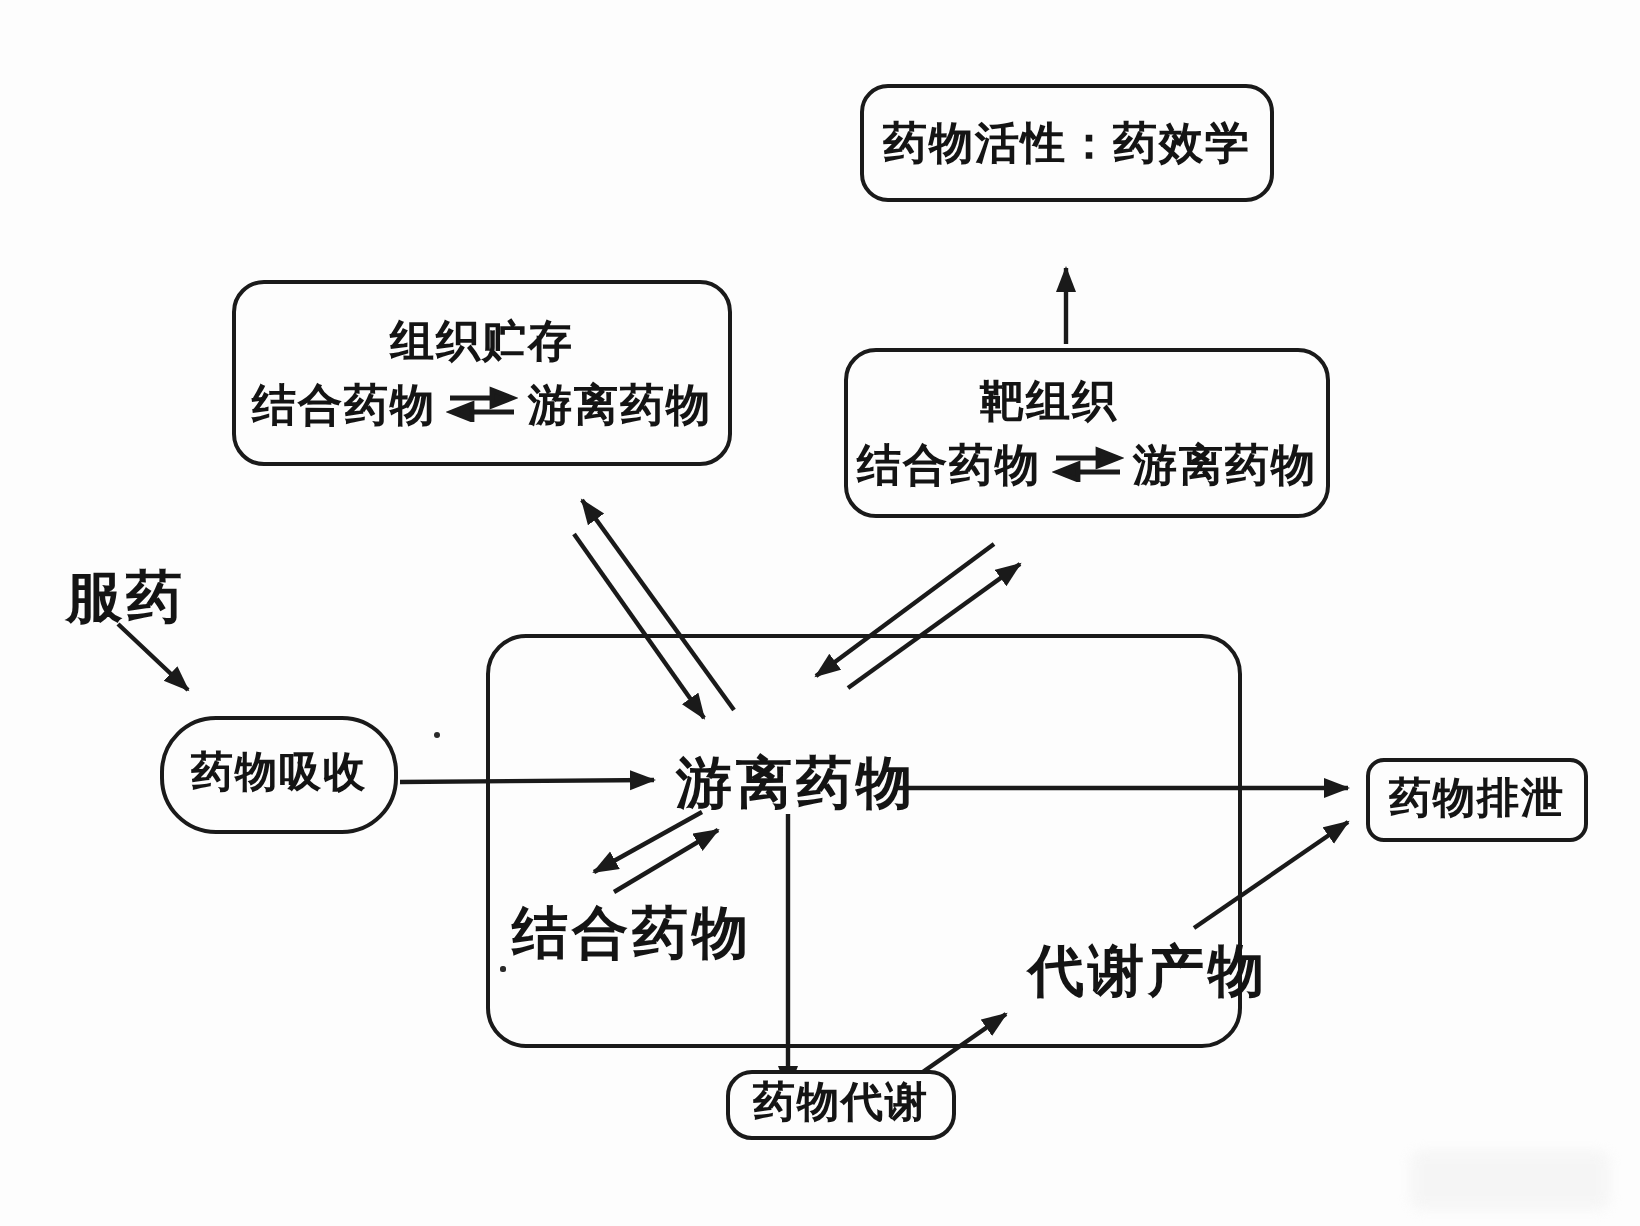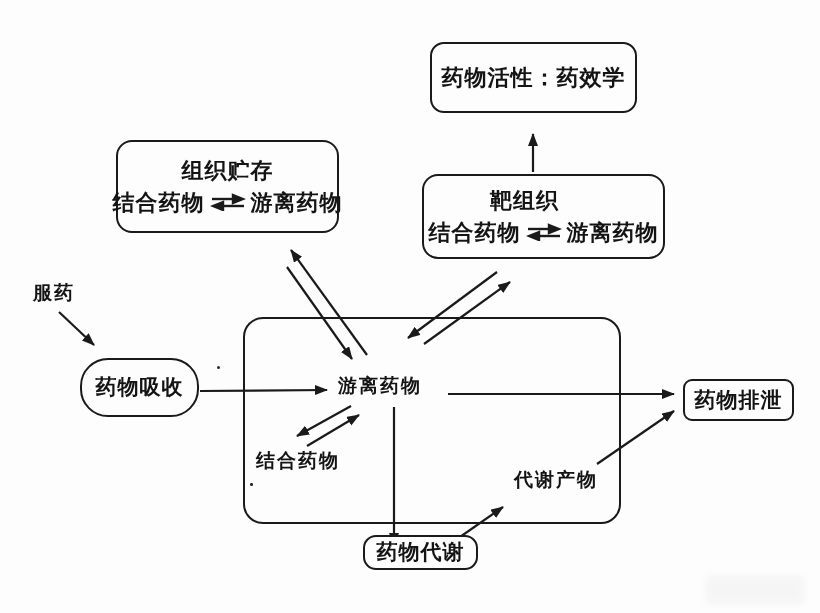--- a/index.html
+++ b/index.html
@@ -12,21 +12,21 @@
   .box{
     position:absolute;border:2.6px solid #1a1a1a;background:#fdfdfd;
     display:flex;flex-direction:column;align-items:center;justify-content:center;
     font-weight:700;line-height:1.45;box-sizing:border-box;text-align:center;
   }
   .lbl{position:absolute;font-weight:700;white-space:nowrap;}
   .eq-row{display:flex;align-items:center;gap:3px;white-space:nowrap;}
   .eq-icon{display:inline-block;margin:0 2px;}
   .fs22{font-size:22px;letter-spacing:1px;}
   .fs21{font-size:21px;letter-spacing:1px;}
-  .fs23{font-size:19px;letter-spacing:2px;}
+  .fs23{font-size:28px;letter-spacing:2px;}
   .speck{position:absolute;background:#2a2a2a;border-radius:50%;}
   .watermark{
     position:absolute;left:705px;top:575px;width:100px;height:30px;
     background:#f3f3f3;border-radius:6px;filter:blur(3px);opacity:.7;
   }
   .shift-left{transform:translateX(-29px);margin-left:20px;}
 </style>
 </head>
 <body>
 
@@ -50,25 +50,25 @@
       <line x1="351" y1="406" x2="297" y2="436" marker-end="url(#ah)"></line>
       <line x1="307" y1="446" x2="359" y2="415" marker-end="url(#ah)"></line>
       <line x1="394" y1="407" x2="394" y2="545" marker-end="url(#ah)"></line>
       <line x1="437" y1="553" x2="503" y2="507" marker-end="url(#ah)"></line>
       <line x1="597" y1="464" x2="674" y2="411" marker-end="url(#ah)"></line>
     </g>
   </svg>
 
   <div class="box" style="left:243px;top:317px;width:378px;height:207px;border-radius:20px;background:transparent;"></div>
 
-  <div class="box fs22" style="left:430px;top:42px;width:207px;height:71px;border-radius:14px;">
+  <div class="box fs22" style="left:430px;top:42px;width:207px;height:59px;border-radius:14px;">
     <div>药物活性：药效学</div>
   </div>
 
-  <div class="box fs22" style="left:116px;top:140px;width:223px;height:93px;border-radius:16px;">
+  <div class="box fs22" style="left:116px;top:140px;width:250px;height:93px;border-radius:16px;">
     <div>组织贮存</div>
     <div class="eq-row">
       <span>结合药物</span>
       <svg class="eq-icon" width="36" height="18" viewBox="0 0 36 18">
         <g stroke="#1a1a1a" stroke-width="2.4" fill="#1a1a1a">
           <line x1="2" y1="6" x2="24" y2="6"></line>
             <polygon points="23,2 33,6 23,10"></polygon>
           <line x1="12" y1="13" x2="34" y2="13"></line>
             <polygon points="13,9 3,13 13,17"></polygon>
         </g>

